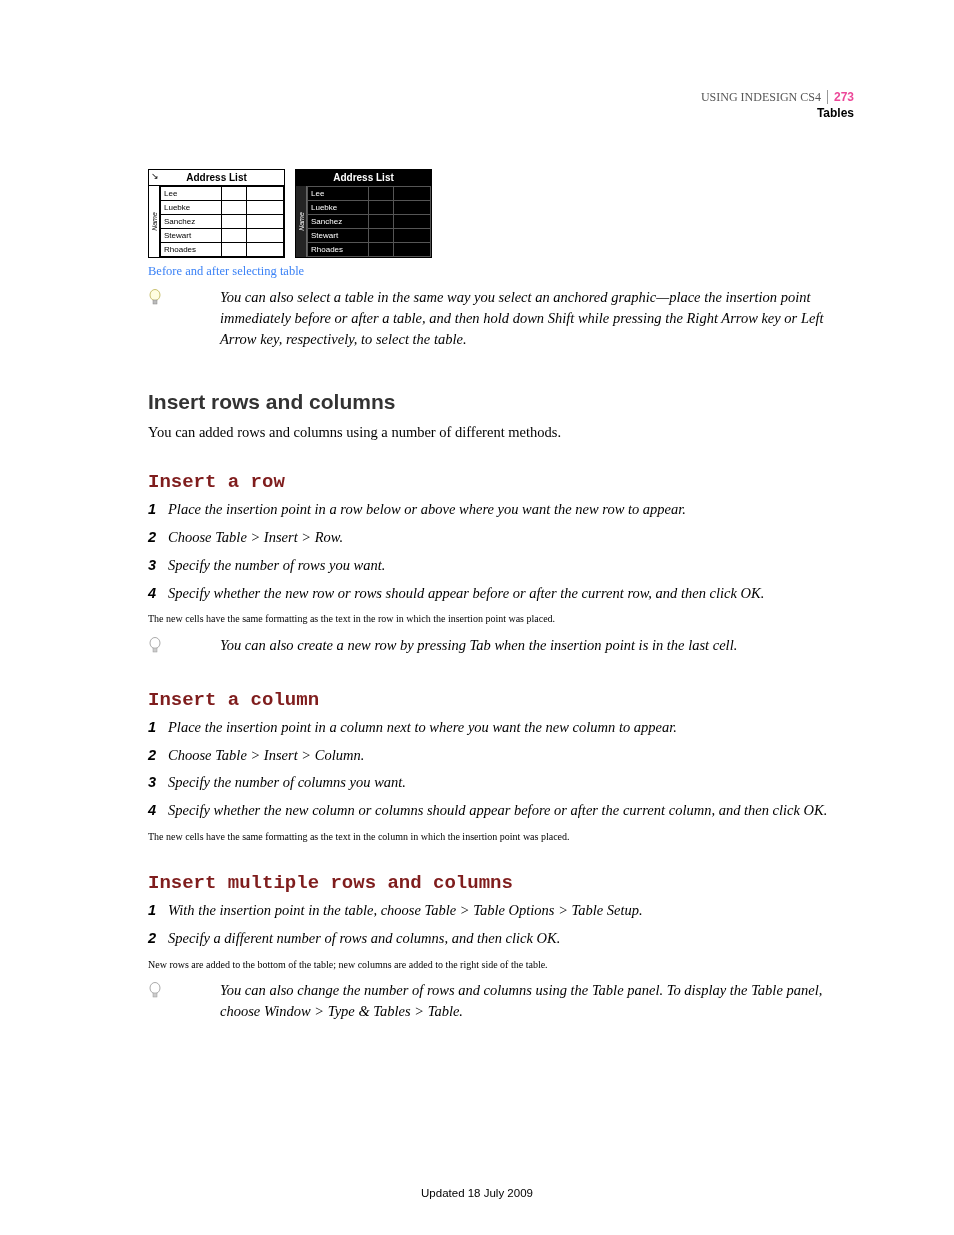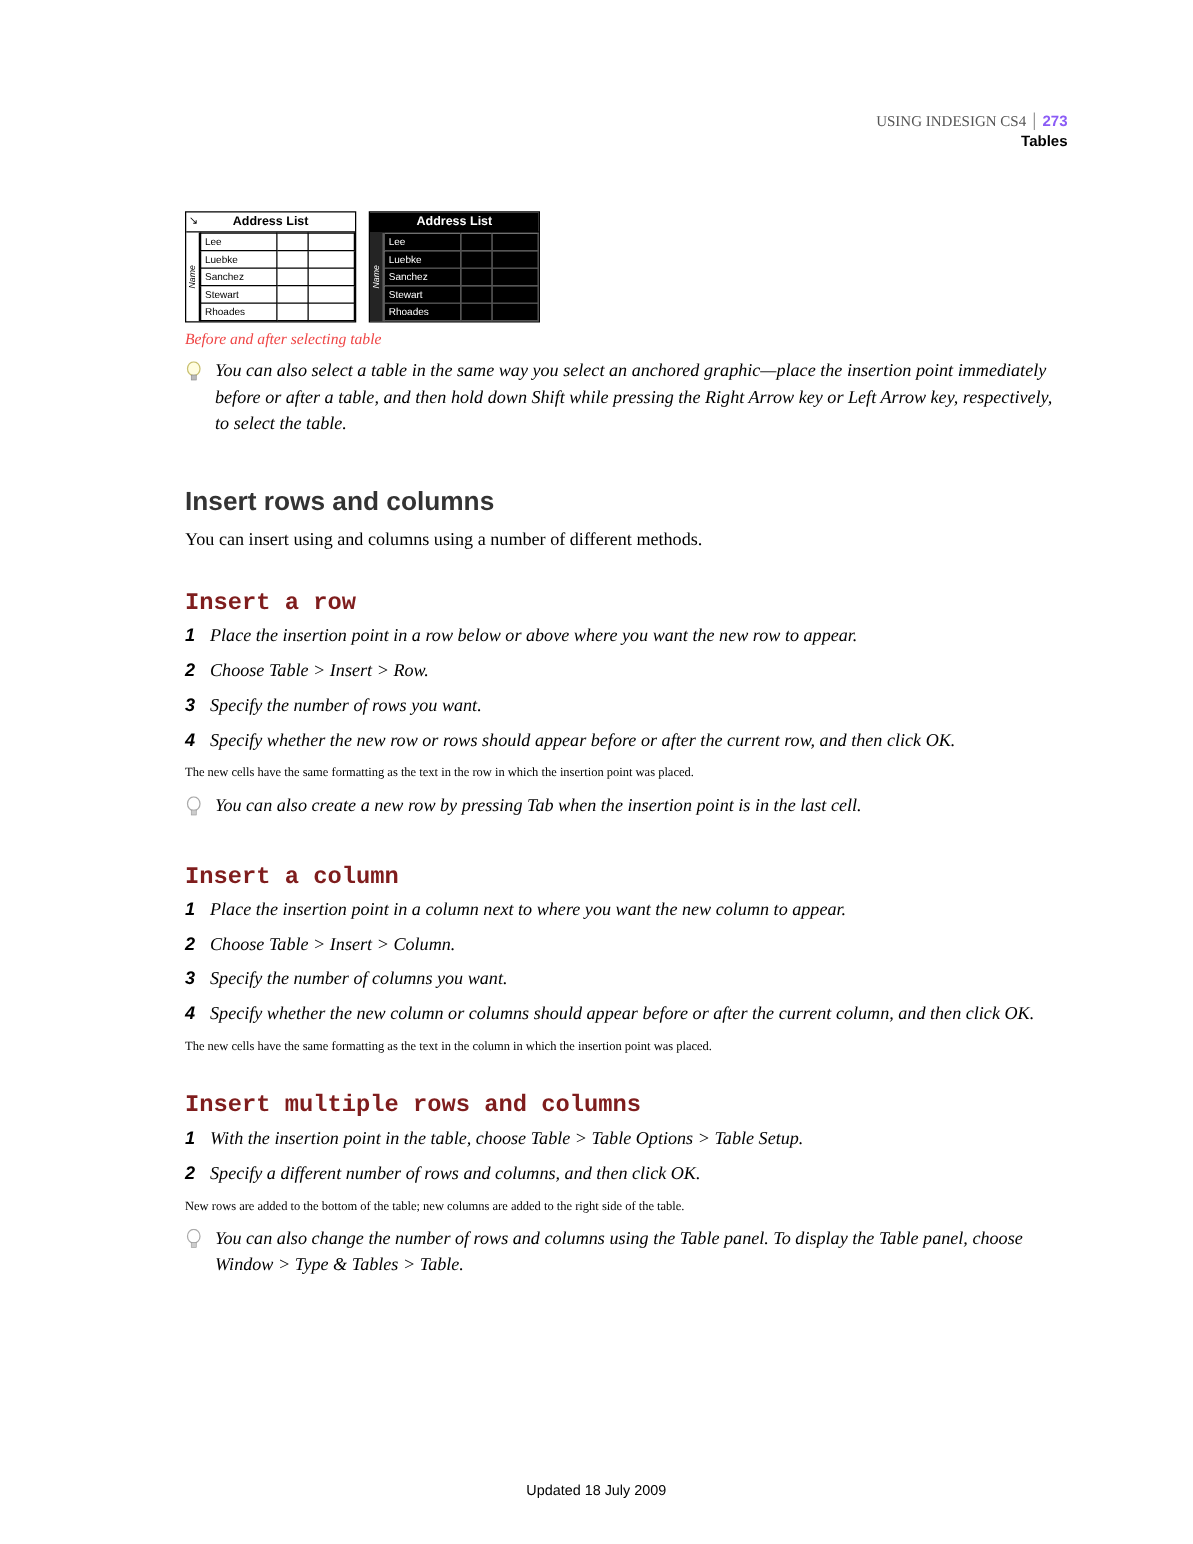--- a/index.html
+++ b/index.html
@@ -24,21 +24,21 @@
     line-height: 1.3;
     margin-bottom: 48px;
     padding-right: 0;
   }
   .running-header .line1 {
     color: #555;
     font-family: Liberation Serif, serif;
   }
   .running-header .pnum {
     font-weight: bold;
-    color: #8b5cf6;
+    color: #ec4899;
     padding-left: 6px;
     border-left: 1px solid #999;
     margin-left: 6px;
     text-align: center;
   }
   .running-header .line2 {
     font-weight: bold;
     color: #000;
   }
 
@@ -91,24 +91,23 @@
   .mini-table.dark td { background:#000; color:#fff; border-color:#555;}
   .mini-table .c2 { width:18px; }
   .mini-table .c3 { width:30px; }
   .cursor {
     position:absolute;
     left:2px; top:1px;
     font-size:9px;
     font-weight:normal;
   }
   .caption {
-    font-style: italic;
     font-size: 12.5px;
     margin-top: 6px;
-    color:#ef4444;
+    color:#3b82f6;
   }
 
   .body-text {
     font-size: 14.5px;
     line-height: 1.45;
     margin: 8px 0 0 0;
   }
   ul.bullet {
     font-size: 14.5px;
     margin: 16px 0 0 0;
@@ -119,20 +118,21 @@
     content: "•";
     position: absolute;
     margin-left: -16px;
   }
   .tip {
     display: flex;
     font-style: italic;
     font-size: 14.5px;
     line-height: 1.45;
     margin-top: 8px;
+    gap: 48px;
   }
   .tip .bulb {
     flex: 0 0 20px;
     margin-right: 4px;
     margin-top: 2px;
   }
   .tip .bulb svg { width:14px; height:18px; }
   .tip .tiptext { flex:1; }
   .tip-wrap {
      font-style: italic;
@@ -290,21 +290,21 @@
     <div class="bulb">
       <svg viewBox="0 0 14 18">
           <ellipse cx="7" cy="6" rx="5" ry="5.5" fill="#fffde0" stroke="#c9c070" stroke-width="1"></ellipse>
           <rect x="5" y="11" width="4" height="4" fill="#bbb" stroke="#888" stroke-width="0.5"></rect>
         </svg>
     </div>
     <div class="tiptext"><span class="tip-wrap">You can also select a table in the same way you select an anchored graphic—place the insertion point immediately before or after a table, and then hold down Shift while pressing the Right Arrow key or Left Arrow key, respectively, to select the table.</span></div>
   </div>
 
   <h2 class="section">Insert rows and columns</h2>
-  <div class="body-text">You can insert using and columns using a number of different methods.</div>
+  <div class="body-text">You can added rows and columns using a number of different methods.</div>
 
   <h3 class="sub">Insert a row</h3>
   <ol class="steps">
     <li>Place the insertion point in a row below or above where you want the new row to appear.</li>
     <li>Choose Table &gt; Insert &gt; Row.</li>
     <li>Specify the number of rows you want.</li>
     <li>Specify whether the new row or rows should appear before or after the current row, and then click OK.</li>
   </ol>
   <div class="followup">The new cells have the same formatting as the text in the row in which the insertion point was placed.</div>
   <div class="tip">

